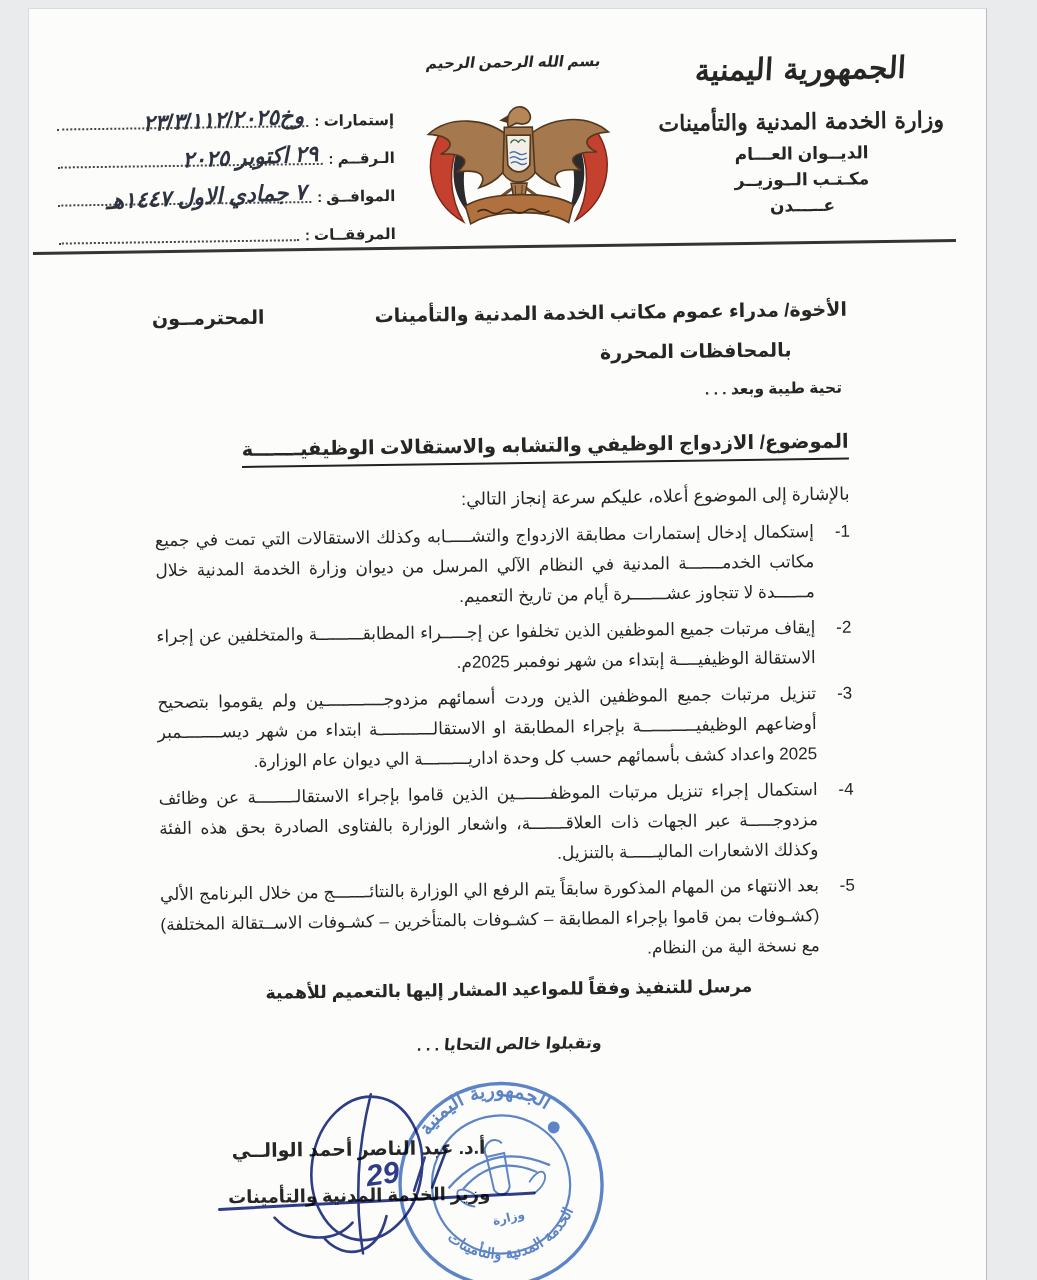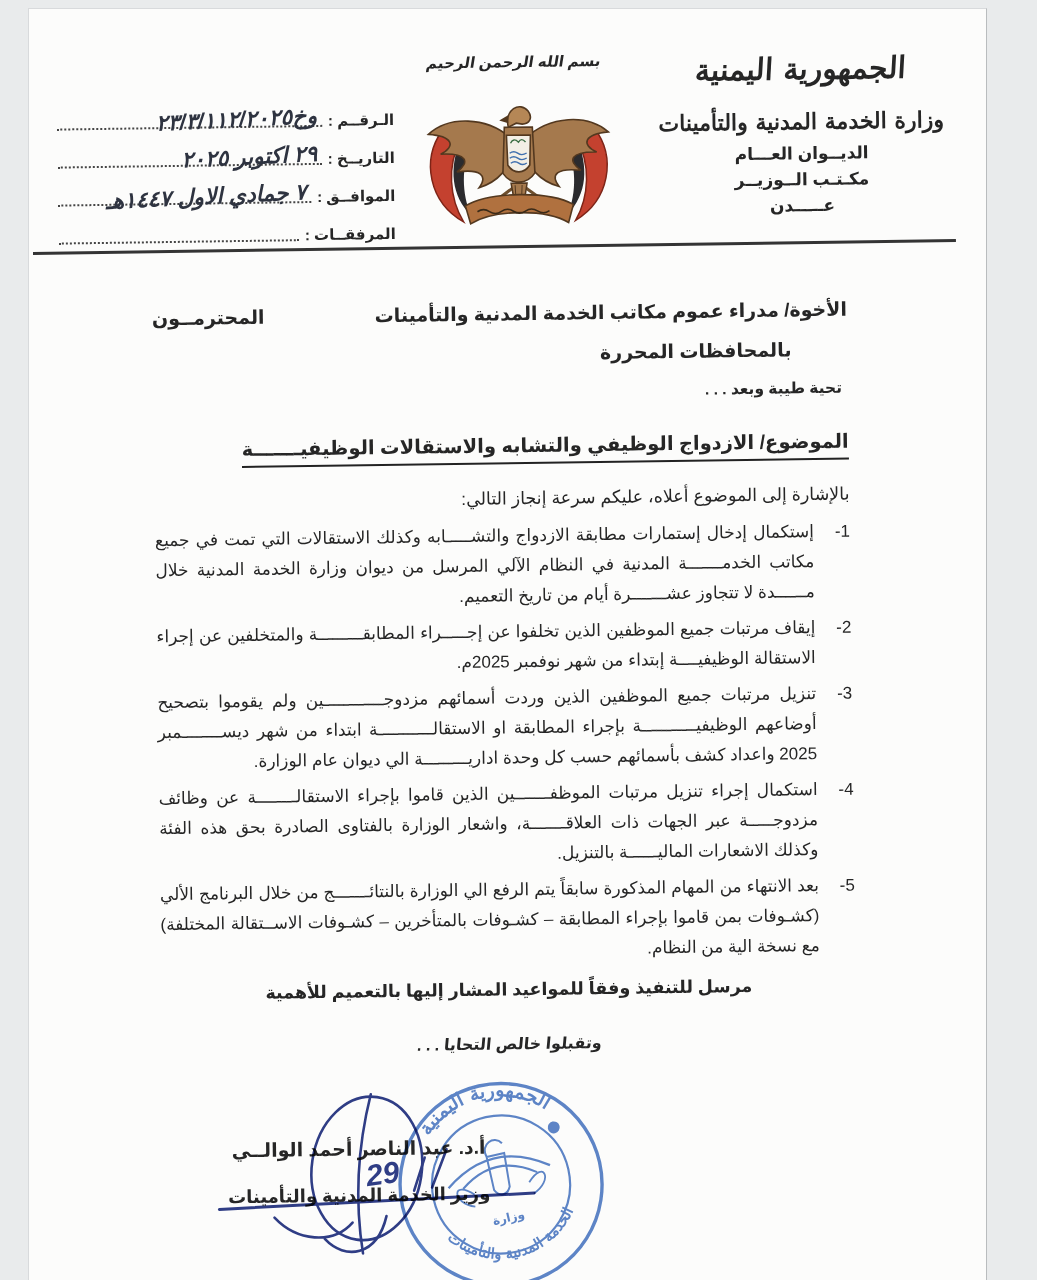--- a/index.html
+++ b/index.html
@@ -112,27 +112,27 @@
         <path d="M106 90 L122 90 L118 114 L110 114 Z" fill="#a5794d" stroke="#53381f" stroke-width="1.5"></path>
         <path d="M110 92 L111 112 M117 92 L116 112" stroke="#53381f" stroke-width="1"></path>
 
         <path d="M60 112 C84 98,144 98,168 112 L163 130 C140 116,88 116,65 130 Z" fill="#b0713f" stroke="#53381f" stroke-width="1.6"></path>
         <path d="M72 118 q6 -4 12 0 t12 0 t12 0 t12 0 t12 0 t12 0" stroke="#3a2a18" stroke-width="1.6" fill="none"></path>
       </svg>
     </div>
 
     <div class="ref-block">
       <div class="ref-row">
+        <span class="ref-label">إستمارات :</span>
+        <span class="ref-dots">
+          <span class="ref-value">وخ٢٣/٣/١١٢/٢٠٢٥</span>
+        </span>
+      </div>
+      <div class="ref-row">
         <span class="ref-label">الـرقــم :</span>
-        <span class="ref-dots">
-          <span class="ref-value">وخ٢٣/٣/١١٢/٢٠٢٥</span>
-        </span>
-      </div>
-      <div class="ref-row">
-        <span class="ref-label">التاريــخ :</span>
         <span class="ref-dots">
           <span class="ref-value">٢٩ اكتوبر ٢٠٢٥</span>
         </span>
       </div>
       <div class="ref-row">
         <span class="ref-label">الموافــق :</span>
         <span class="ref-dots">
           <span class="ref-value">٧ جمادي الاول ١٤٤٧هـ</span>
         </span>
       </div>

